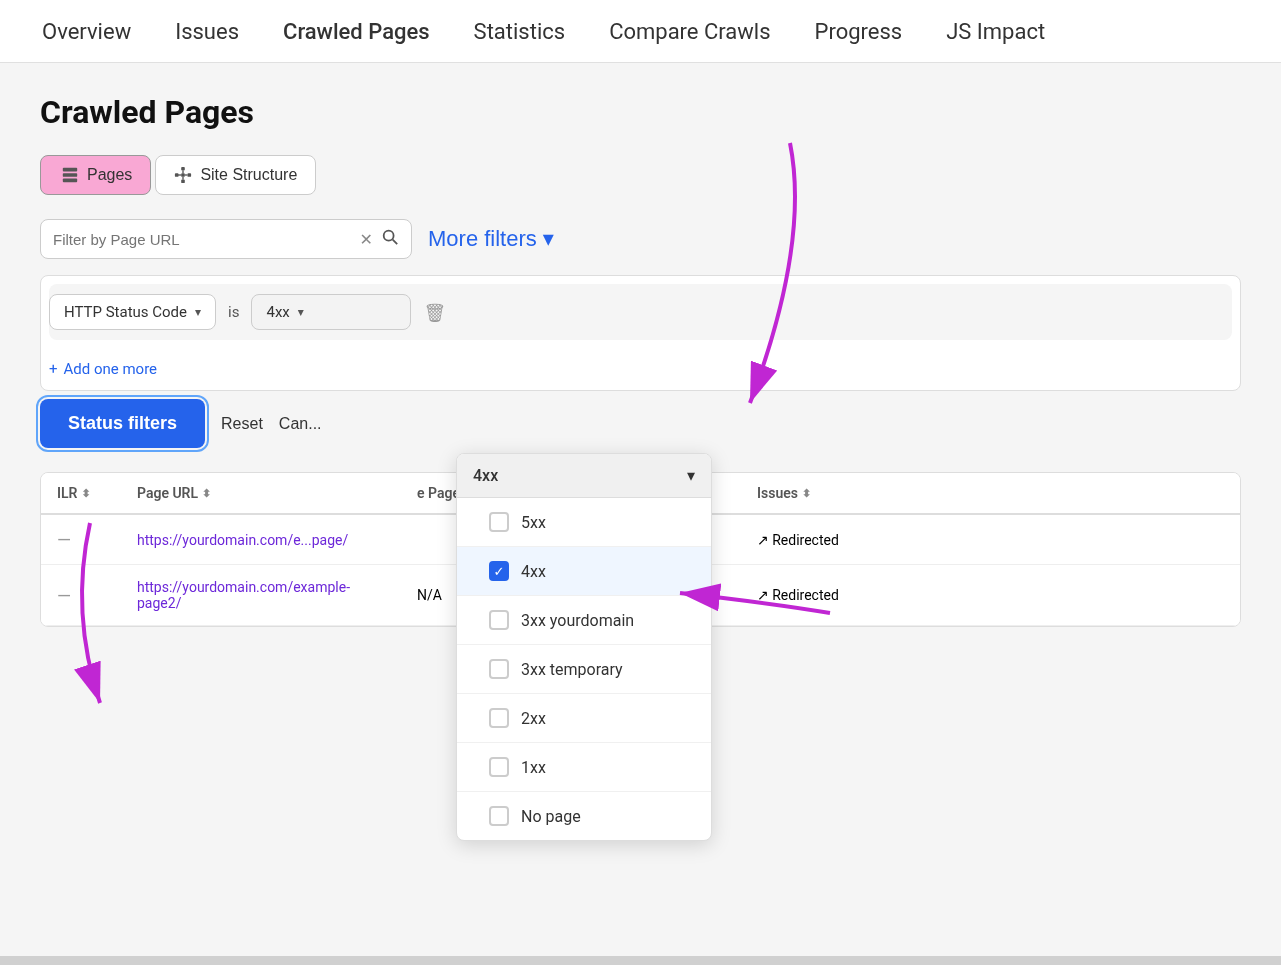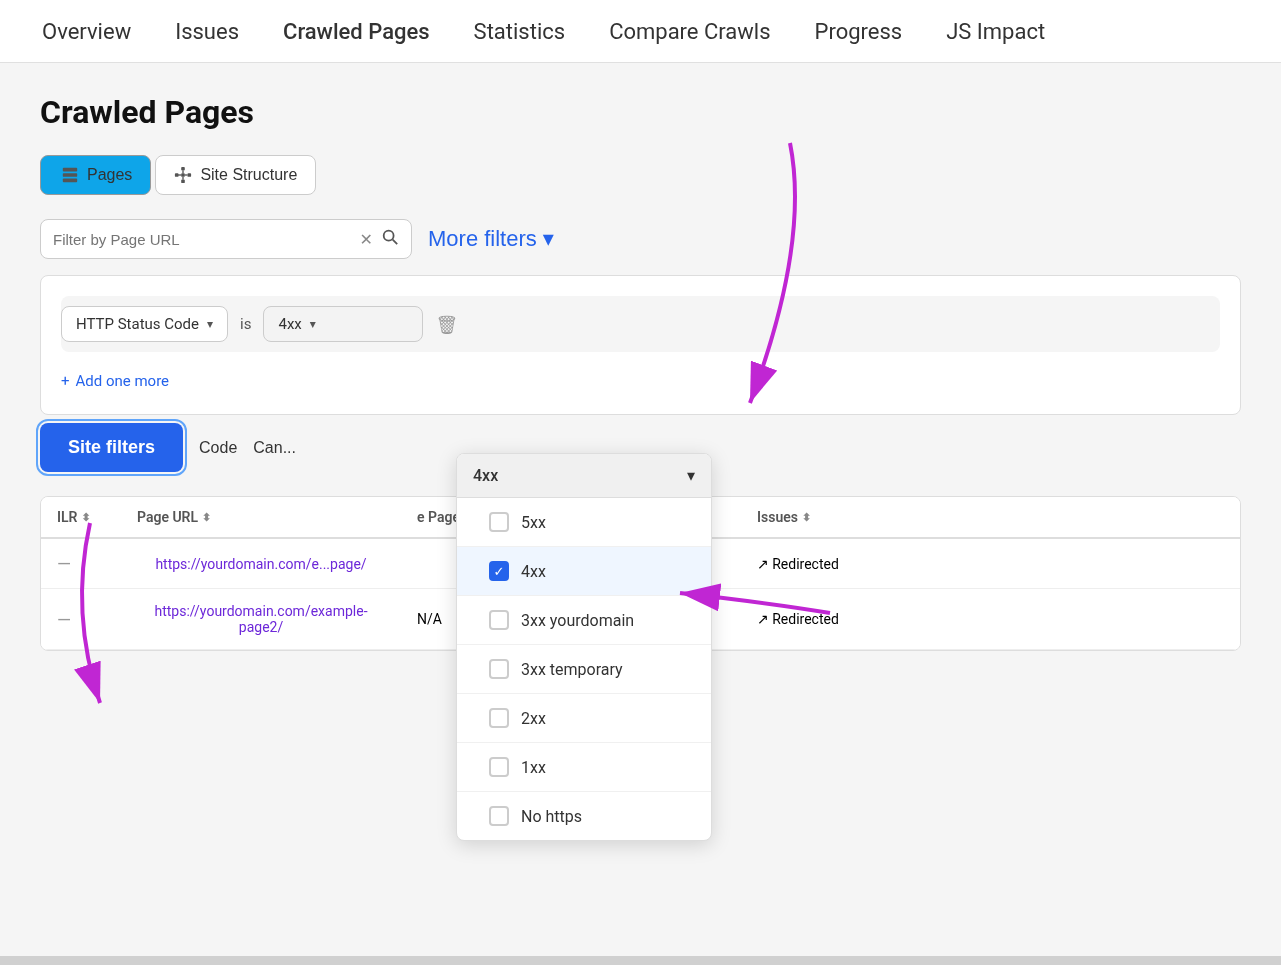--- a/index.html
+++ b/index.html
@@ -75,21 +75,21 @@
       gap: 8px;
       padding: 10px 18px;
       border: 1.5px solid #ccc;
       border-radius: 8px;
       background: #fff;
       font-size: 16px;
       cursor: pointer;
       color: #333;
     }
     .toggle-btn.active {
-      background: #0ea5e9;
+      background: #f9a8d4;
       border-color: #999;
       padding-left: 20px;
     }
     .toggle-btn svg {
       width: 18px;
       height: 18px;
       fill: #555;
     }
 
     
@@ -238,21 +238,21 @@
       font-weight: 600;
       color: #555;
     }
     .table-header .col {
       display: flex;
       align-items: center;
       gap: 4px;
       padding: 0 16px;
     }
     .col-ilr { width: 80px; }
-    .col-url { width: 280px; text-align: center; }
+    .col-url { width: 280px; }
     .col-pageviews { width: 180px; }
     .col-depth { width: 160px; }
     .col-issues { width: 150px; }
 
     
     .table-row {
       display: flex;
       align-items: center;
       border-bottom: 1px solid #eee;
       padding: 14px 0;
@@ -343,21 +343,21 @@
       background: #fff;
       border-radius: 8px;
       border: 1px solid #ddd;
       overflow: hidden;
     }
 
     .filter-container {
       background: #fff;
       border: 1px solid #ddd;
       border-radius: 8px;
-      padding: 20px;
+      padding: 8px;
       margin-bottom: 8px;
     }
 
     .chevron-down {
       font-size: 12px;
       color: #555;
     }
   </style>
 </head>
 <body>
@@ -433,22 +433,22 @@
       <span class="delete-filter-btn">🗑</span>
     </div>
 
     <div class="add-filter-link">
       <span>+</span>
       <span>Add one more</span>
     </div>
   </div>
 
   <div class="action-bar">
-    <button class="apply-btn">Site filters</button>
-    <button class="reset-btn">Code</button>
+    <button class="apply-btn">Status filters</button>
+    <button class="reset-btn">Reset</button>
     <button class="cancel-btn">Can...</button>
   </div>
 
   <div class="table-container">
     <div class="table-header">
       <div class="col col-ilr">
         <span>ILR</span>
         <span class="sort-icon">⬍</span>
       </div>
       <div class="col col-url">
@@ -514,21 +514,21 @@
     <div class="dropdown-option">
       <div class="checkbox"></div>
       <span>2xx</span>
     </div>
     <div class="dropdown-option">
       <div class="checkbox"></div>
       <span>1xx</span>
     </div>
     <div class="dropdown-option">
       <div class="checkbox"></div>
-      <span>No https</span>
+      <span>No page</span>
     </div>
   </div>
 
   <svg class="arrow-svg" style="position:absolute; top:60px; left:550px; width:280px; height:320px; pointer-events:none; z-index:300;">
     <defs>
       <marker id="arrowhead1" markerWidth="10" markerHeight="7" refX="10" refY="3.5" orient="auto">
         <polygon points="0 0, 10 3.5, 0 7" fill="#c026d3"></polygon>
       </marker>
     </defs>
     <path d="M 240 20 Q 260 120 200 280" stroke="#c026d3" stroke-width="4" fill="none" marker-end="url(#arrowhead1)"></path>

